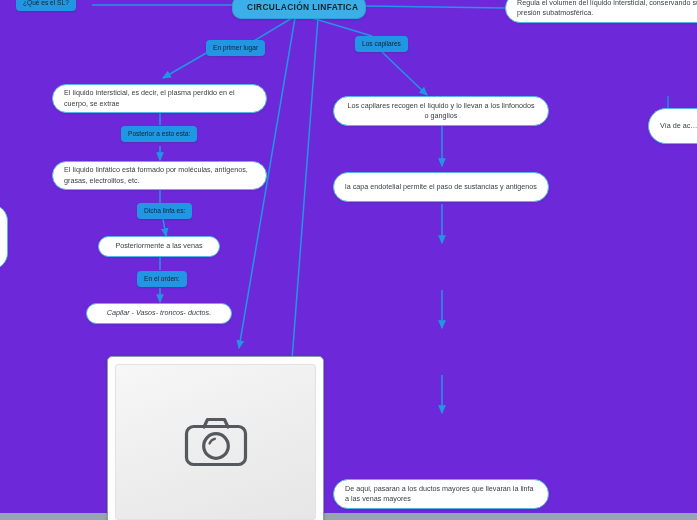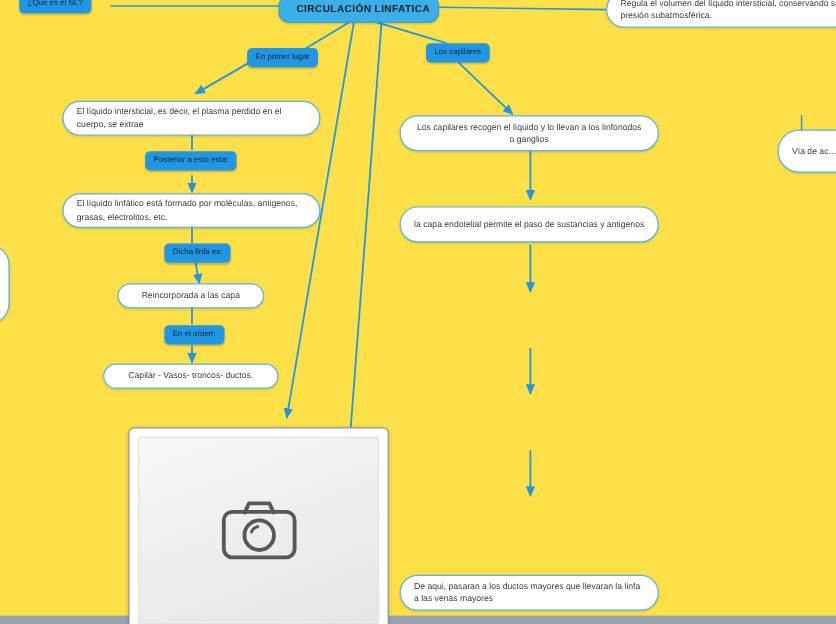--- a/index.html
+++ b/index.html
@@ -6,21 +6,21 @@
   * { margin:0; padding:0; box-sizing:border-box; }
   html, body {
     width:697px; height:520px;
     overflow:hidden;
     background:#98a4b0;
     font-family:"Liberation Sans", sans-serif;
   }
   #canvas {
     position:relative;
     width:697px; height:513px;
-    background:#fde047;
+    background:#6d28d9;
   }
   svg.links {
     position:absolute; left:0; top:0;
     width:697px; height:520px;
     pointer-events:none;
   }
 
   
   .node {
     position:absolute;
@@ -155,24 +155,24 @@
 
   <div class="node" style="left:52px; top:161px; width:215px; height:29px;">
     <span>El líquido linfático está formado por moléculas, antigenos, grasas, electrolitos, etc.</span>
   </div>
 
   <div class="node" style="left:52px; top:84px; width:215px; height:29px;">
     <span>El líquido intersticial, es decir, el plasma perdido en el cuerpo, se extrae</span>
   </div>
 
   <div class="node" style="left:98px; top:236px; width:122px; height:21px; justify-content:center;">
-    <span>Reincorporada a las capa</span>
-  </div>
-
-  <div class="node" style="left:86px; top:303px; width:146px; height:21px; justify-content:center;">
+    <span>Posteriormente a las venas</span>
+  </div>
+
+  <div class="node" style="left:86px; top:303px; width:146px; height:21px; justify-content:center;font-style:italic;">
     <span>Capilar - Vasos- troncos- ductos.</span>
   </div>
 
   <div class="node" style="left:333px; top:96px; width:216px; height:30px;text-align:center;">
     <span>Los capilares recogen el líquido y lo llevan a los linfonodos o ganglios</span>
   </div>
 
   <div class="node" style="left:333px; top:172px; width:216px; height:30px;justify-content:center;">
     <span>la capa endotelial permite el paso de sustancias y antigenos</span>
   </div>

